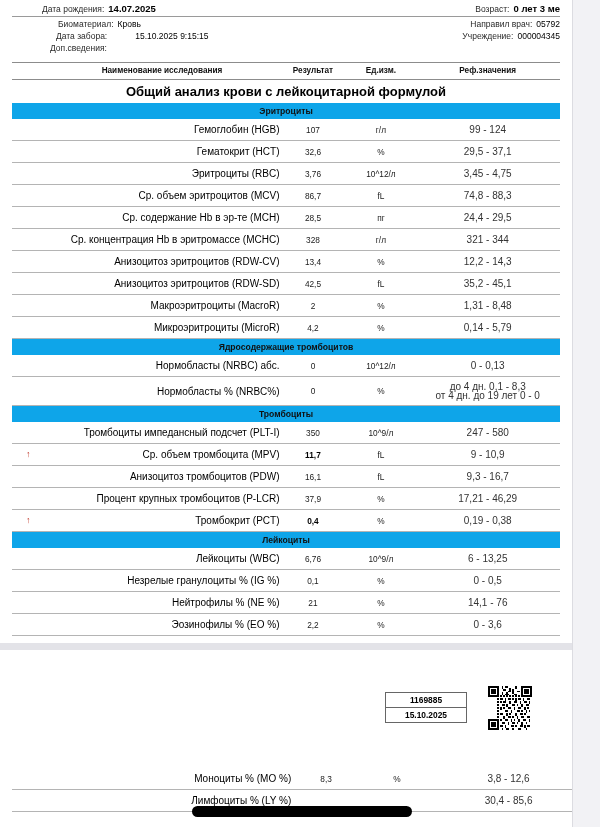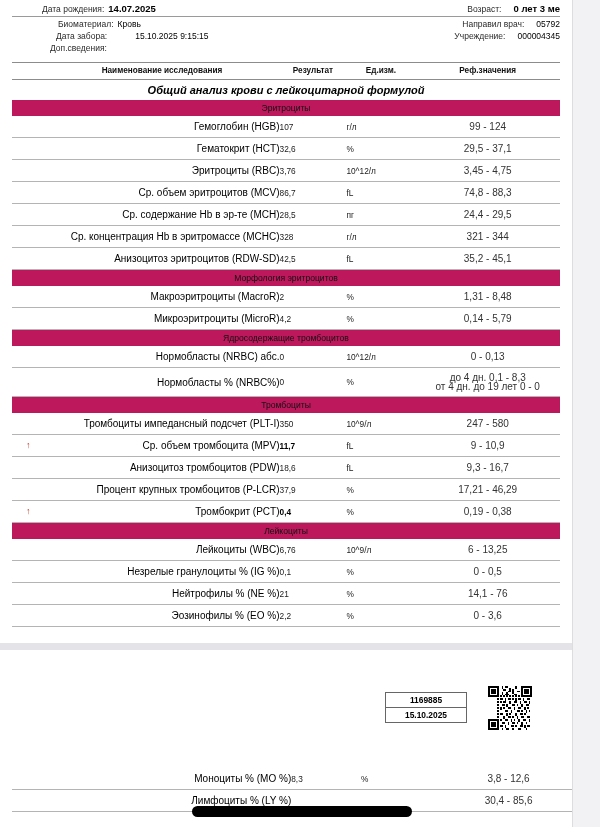--- a/index.html
+++ b/index.html
@@ -59,21 +59,21 @@
     color: #1a1a1a;
     line-height: 12px;
     min-height: 12px;
   }
   .meta-row.rule {
     border-bottom: 1px solid #9a9a9a;
     padding-bottom: 1px;
     margin-bottom: 1px;
   }
   .meta-left { display: flex; gap: 4px; white-space: nowrap; }
-  .meta-right { display: flex; gap: 12px; white-space: nowrap; }
+  .meta-right { display: flex; gap: 4px; white-space: nowrap; }
   .meta-label { color: #2a2a2a; }
   .meta-value { color: #000; }
   .meta-value.bold { font-weight: bold; font-size: 9.5px; }
   .meta-left.indent-1 { padding-left: 46px; }
   .meta-left.indent-2 { padding-left: 38px; }
   .meta-left.indent-3 { padding-left: 44px; gap: 28px; }
   .meta-left.indent-4 { padding-left: 30px; }
   .age-clip {
     overflow: hidden;
     max-width: 84px;
@@ -101,31 +101,30 @@
     font-weight: bold;
     color: #111;
     padding: 3px 0 4px 0;
     border-top: 1px solid #8c8c8c;
     border-bottom: 1px solid #8c8c8c;
   }
   thead th.h-name { text-align: center; }
 
   tr.title-row td {
     text-align: center;
-    font-style: italic;
     font-weight: bold;
-    font-size: 11px;
+    font-size: 13px;
     color: #000;
     padding: 4px 0 4px 0;
   }
 
   tr.section-row td {
-    background: #be185d;
+    background: #0ea5e9;
     text-align: center;
-    font-weight: normal;
+    font-weight: bold;
     font-size: 8.6px;
     color: #111;
     padding: 3px 0 3px 0;
   }
 
   tr.data-row td {
     border-bottom: 1px solid #b4b4b4;
     font-size: 8.3px;
     color: #1a1a1a;
     padding: 5px 0 5px 0;
@@ -133,20 +132,21 @@
   }
   tr.data-row td.c-name-cell {
     font-weight: normal;
     font-size: 10px;
     padding-left: 6px;
     color: #000;
     text-align: right;
   }
   tr.data-row td.c-res-cell,
   tr.data-row td.c-unit-cell {
+    text-align: center;
   }
   tr.data-row td.c-ref-cell {
     text-align: center;
     font-size: 10px;
     color: #333;
     line-height: 9px;
   }
   tr.data-row td.c-flag-cell {
     text-align: center;
     color: #c0392b;
@@ -330,29 +330,35 @@
             <td class="c-flag-cell"></td>
             <td class="c-name-cell">Ср. концентрация Hb в эритромассе (MCHC)</td>
             <td class="c-res-cell">328</td>
             <td class="c-unit-cell">г/л</td>
             <td class="c-ref-cell">
               <span class="ref-line">321 - 344</span>
             </td>
           </tr>
           <tr class="data-row">
             <td class="c-flag-cell"></td>
+            <td class="c-name-cell">Анизоцитоз эритроцитов (RDW-CV)</td>
+            <td class="c-res-cell">13,4</td>
+            <td class="c-unit-cell">%</td>
+            <td class="c-ref-cell">
+              <span class="ref-line">12,2 - 14,3</span>
+            </td>
+          </tr>
+          <tr class="data-row">
+            <td class="c-flag-cell"></td>
             <td class="c-name-cell">Анизоцитоз эритроцитов (RDW-SD)</td>
             <td class="c-res-cell">42,5</td>
             <td class="c-unit-cell">fL</td>
             <td class="c-ref-cell">
               <span class="ref-line">35,2 - 45,1</span>
             </td>
-          </tr>
-          <tr class="section-row">
-            <td colspan="5">Морфология эритроцитов</td>
           </tr>
           <tr class="data-row">
             <td class="c-flag-cell"></td>
             <td class="c-name-cell">Макроэритроциты (MacroR)</td>
             <td class="c-res-cell">2</td>
             <td class="c-unit-cell">%</td>
             <td class="c-ref-cell">
               <span class="ref-line">1,31 - 8,48</span>
             </td>
           </tr>
@@ -404,21 +410,21 @@
             <td class="c-name-cell">Ср. объем тромбоцита (MPV)</td>
             <td class="c-res-cell">11,7</td>
             <td class="c-unit-cell">fL</td>
             <td class="c-ref-cell">
               <span class="ref-line">9 - 10,9</span>
             </td>
           </tr>
           <tr class="data-row">
             <td class="c-flag-cell"></td>
             <td class="c-name-cell">Анизоцитоз тромбоцитов (PDW)</td>
-            <td class="c-res-cell">18,6</td>
+            <td class="c-res-cell">16,1</td>
             <td class="c-unit-cell">fL</td>
             <td class="c-ref-cell">
               <span class="ref-line">9,3 - 16,7</span>
             </td>
           </tr>
           <tr class="data-row">
             <td class="c-flag-cell"></td>
             <td class="c-name-cell">Процент крупных тромбоцитов (P-LCR)</td>
             <td class="c-res-cell">37,9</td>
             <td class="c-unit-cell">%</td>

